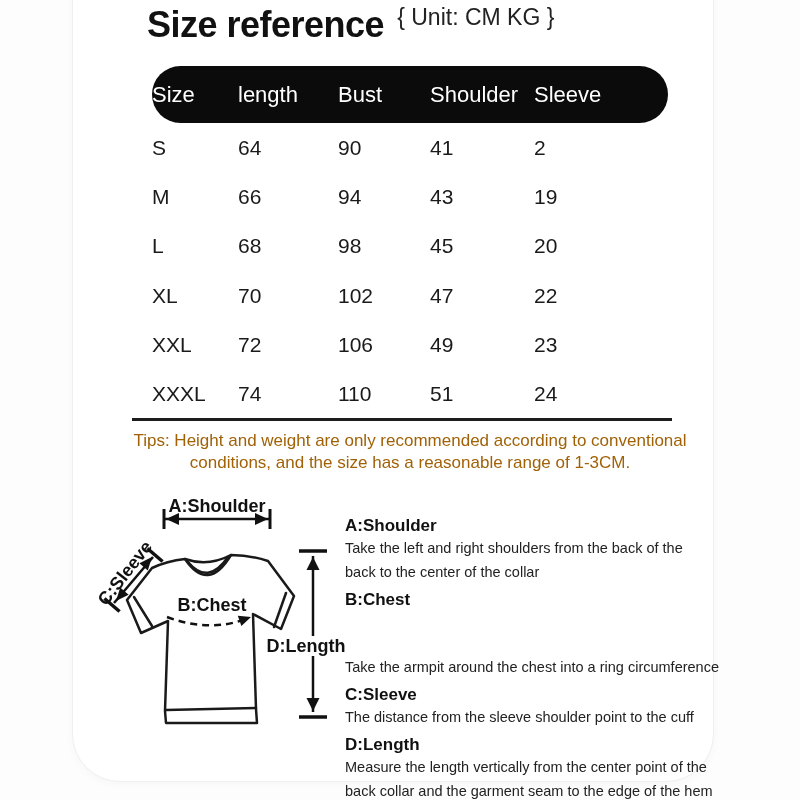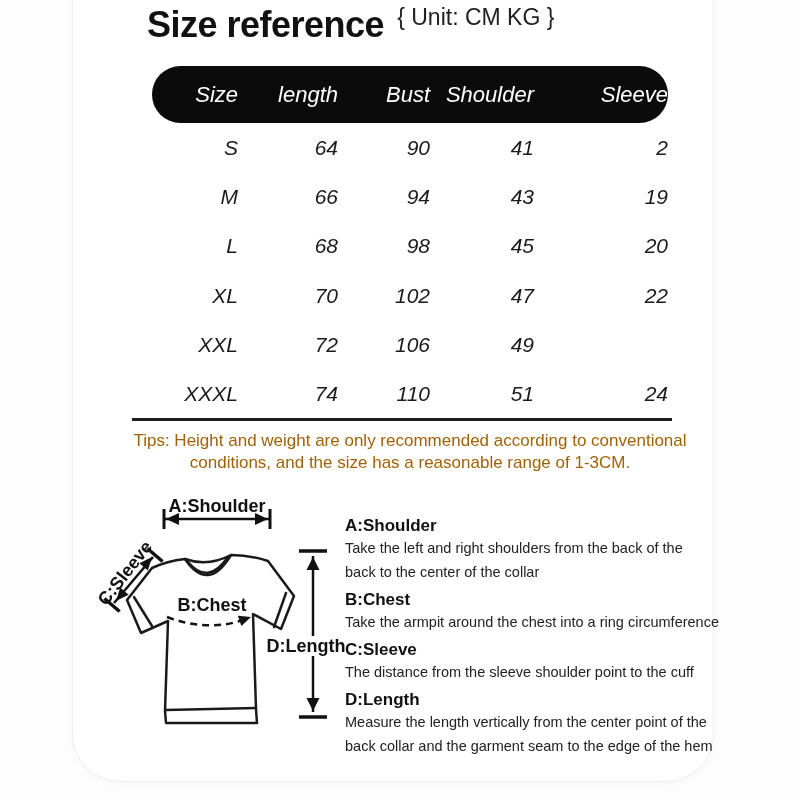--- a/index.html
+++ b/index.html
@@ -15,21 +15,21 @@
     box-shadow:0 2px 10px rgba(0,0,0,0.03);
   }
   .title-row{
     position:absolute;left:147px;top:4px;display:flex;align-items:flex-start;
     white-space:nowrap;
   }
   .title-main{font-size:36px;font-weight:bold;letter-spacing:-0.5px;color:#111;}
   .title-unit{font-size:23px;color:#222;margin-left:13px;}
   .size-grid{
     display:grid;grid-template-columns:86px 100px 92px 104px 134px;
-    align-items:center;text-align:right;font-style:italic;
+    align-items:center;text-align:left;
   }
   .header-pill{
     position:absolute;left:152px;top:66px;width:516px;height:57px;
     background:#0b0b0b;border-radius:29px;color:#ffffff;font-size:22px;
   }
   .header-pill .size-grid{height:100%;}
   .table-rows{position:absolute;left:152px;top:123px;width:516px;}
   .table-row{height:49.3px;font-size:21px;color:#1a1a1a;}
   .table-divider{
     position:absolute;left:132px;top:418px;width:540px;height:3px;background:#1d1d1d;
@@ -92,20 +92,21 @@
     <span>70</span>
     <span>102</span>
     <span>47</span>
     <span>22</span>
   </div>
   <div class="table-row size-grid">
     <span>XXL</span>
     <span>72</span>
     <span>106</span>
     <span>49</span>
+    <span>23</span>
   </div>
   <div class="table-row size-grid">
     <span>XXXL</span>
     <span>74</span>
     <span>110</span>
     <span>51</span>
     <span>24</span>
   </div>
 </div>
 
@@ -162,21 +163,21 @@
   <text x="306" y="652" text-anchor="middle">D:Length</text>
 </svg>
 
 <div class="measure-list">
   <div class="measure-block">
     <div class="measure-heading">A:Shoulder</div>
     <div class="measure-desc" style="width:345px;">Take the left and right shoulders from the back of the back to the center of the collar</div>
   </div>
   <div class="measure-block">
     <div class="measure-heading">B:Chest</div>
-    <div class="measure-desc" style="width:410px;">Take the armpit around the chest into a ring circumference</div>
+    <div class="measure-desc" style="width:410px;margin-top:45px;">Take the armpit around the chest into a ring circumference</div>
   </div>
   <div class="measure-block">
     <div class="measure-heading">C:Sleeve</div>
     <div class="measure-desc" style="width:410px;">The distance from the sleeve shoulder point to the cuff</div>
   </div>
   <div class="measure-block">
     <div class="measure-heading">D:Length</div>
     <div class="measure-desc" style="width:385px;">Measure the length vertically from the center point of the back collar and the garment seam to the edge of the hem</div>
   </div>
 </div>

